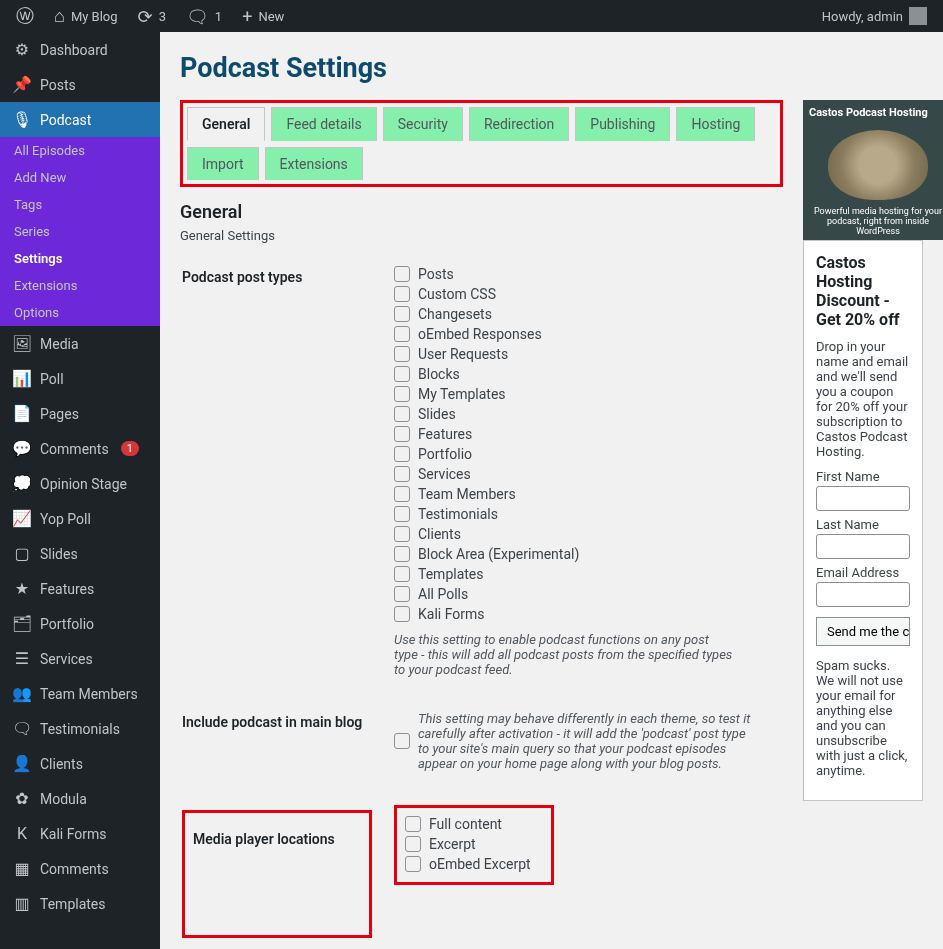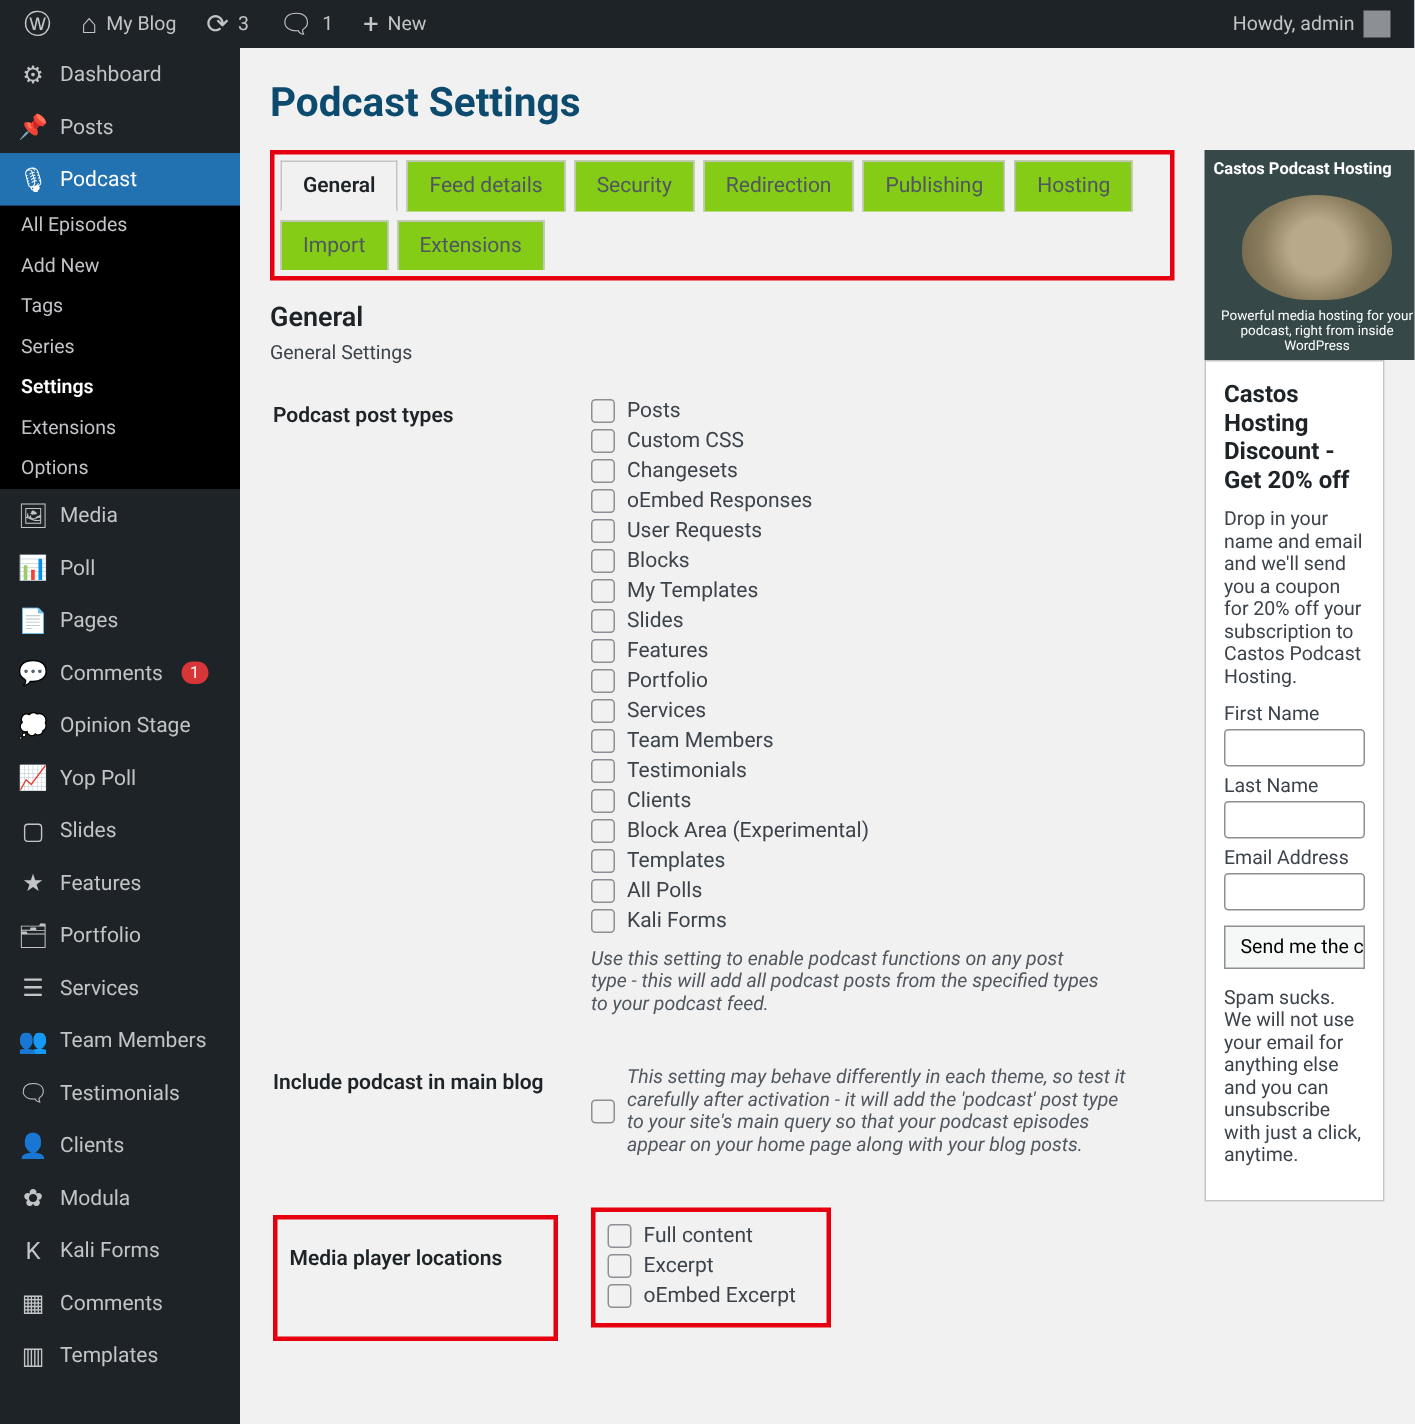--- a/index.html
+++ b/index.html
@@ -11,36 +11,36 @@
 #adminbar .ab-item { display: flex; align-items: center; gap: 6px; padding: 0 8px; cursor: pointer; color: #c3c4c7; }
 .ab-icon { font-size: 18px; }
 .ab-avatar { width: 18px; height: 18px; background: #8c8f94; display: inline-block; }
 
 
 #adminmenu { position: absolute; top: 32px; left: 0; width: 160px; background: #1d2327; color: #c3c4c7; height: calc(100% - 32px); overflow-y: auto; }
 #adminmenu .menu-item { display: flex; align-items: center; gap: 8px; padding: 8px 12px; cursor: pointer; font-size: 14px; color: #c3c4c7; position: relative; }
 #adminmenu .menu-item .micon { width: 20px; text-align: center; font-size: 16px; }
 #adminmenu .menu-item.current { background: #2271b1; color: #fff; }
 #adminmenu .menu-item.current::after { content: ""; position: absolute; right: -8px; top: 50%; transform: translateY(-50%); border: 8px solid transparent; border-right-color: #f1f1f1; }
-#adminmenu .submenu { background: #000000; }
+#adminmenu .submenu { background: #6d28d9; }
 #adminmenu .submenu .sub-item { padding: 6px 12px 6px 14px; font-size: 13px; cursor: pointer; color: #c3c4c7; }
 #adminmenu .submenu .sub-item.current { color: #fff; font-weight: 600; }
 .badge { background: #d63638; color: #fff; border-radius: 10px; padding: 1px 6px; font-size: 11px; margin-left: 4px; }
 
 
 #wpbody { margin-left: 160px; padding: 20px 20px 40px 20px; }
 h1 { font-size: 27px; font-weight: 700; color: #0c4a6e; margin-bottom: 16px; }
 h2.sect { font-size: 18px; font-weight: 600; color: #1d2327; margin: 14px 0 6px; }
 .content-wrap { display: flex; gap: 20px; }
 .main-col { flex: 1; min-width: 0; }
 .side-col { width: 120px; flex-shrink: 0; }
 
 
 .nav-tab-wrapper { border: 3px solid #e6000f; padding: 4px; margin-bottom: 14px; display: flex; flex-wrap: wrap; gap: 6px; }
-.nav-tab { background: #84cc16; color: #50575e; padding: 8px 14px; font-size: 14px; cursor: pointer; border: 1px solid #c3c4c7; border-bottom: none; }
+.nav-tab { background: #86efac; color: #50575e; padding: 8px 14px; font-size: 14px; cursor: pointer; border: 1px solid #c3c4c7; border-bottom: none; }
 .nav-tab.active { background: #f1f1f1; color: #1d2327; font-weight: 600; border-bottom: 1px solid #f1f1f1; }
 
 
 .form-table { width: 100%; }
 .form-table th { text-align: left; vertical-align: top; width: 200px; padding: 20px 10px 20px 0; font-weight: 600; font-size: 14px; color: #1d2327; }
 .form-table td { padding: 15px 10px; vertical-align: top; }
 .checkbox-row { display: flex; align-items: center; gap: 8px; padding: 2px 0; font-size: 14px; color: #3c434a; }
 .checkbox-row input[type=checkbox] { width: 16px; height: 16px; border: 1px solid #8c8f94; border-radius: 3px; appearance: none; cursor: pointer; }
 .desc { font-style: italic; color: #50575e; font-size: 13px; margin-top: 8px; max-width: 340px; }
 .highlight-box { border: 3px solid #e6000f; padding: 4px 8px; }
@@ -287,21 +287,21 @@
           <th>Include podcast in main blog</th>
           <td>
             <div class="checkbox-row">
               <input type="checkbox" style="">
               <span class="desc" style="margin-top:0;">This setting may behave differently in each theme, so test it carefully after activation - it will add the 'podcast' post type to your site's main query so that your podcast episodes appear on your home page along with your blog posts.</span>
             </div>
           </td>
         </tr>
         <tr>
           <th>
-            <div class="highlight-box" style="padding:18px 8px 44px 8px;">
+            <div class="highlight-box" style="padding:18px 8px 88px 8px;">
               <span>Media player locations</span>
             </div>
           </th>
           <td>
             <div class="highlight-box" style="padding:6px 8px 8px 8px; width:160px;">
               <div id="media-locations-list">
                     <div class="checkbox-row">
                       <input type="checkbox" style="">
                       <span>Full content</span>
                     </div>

